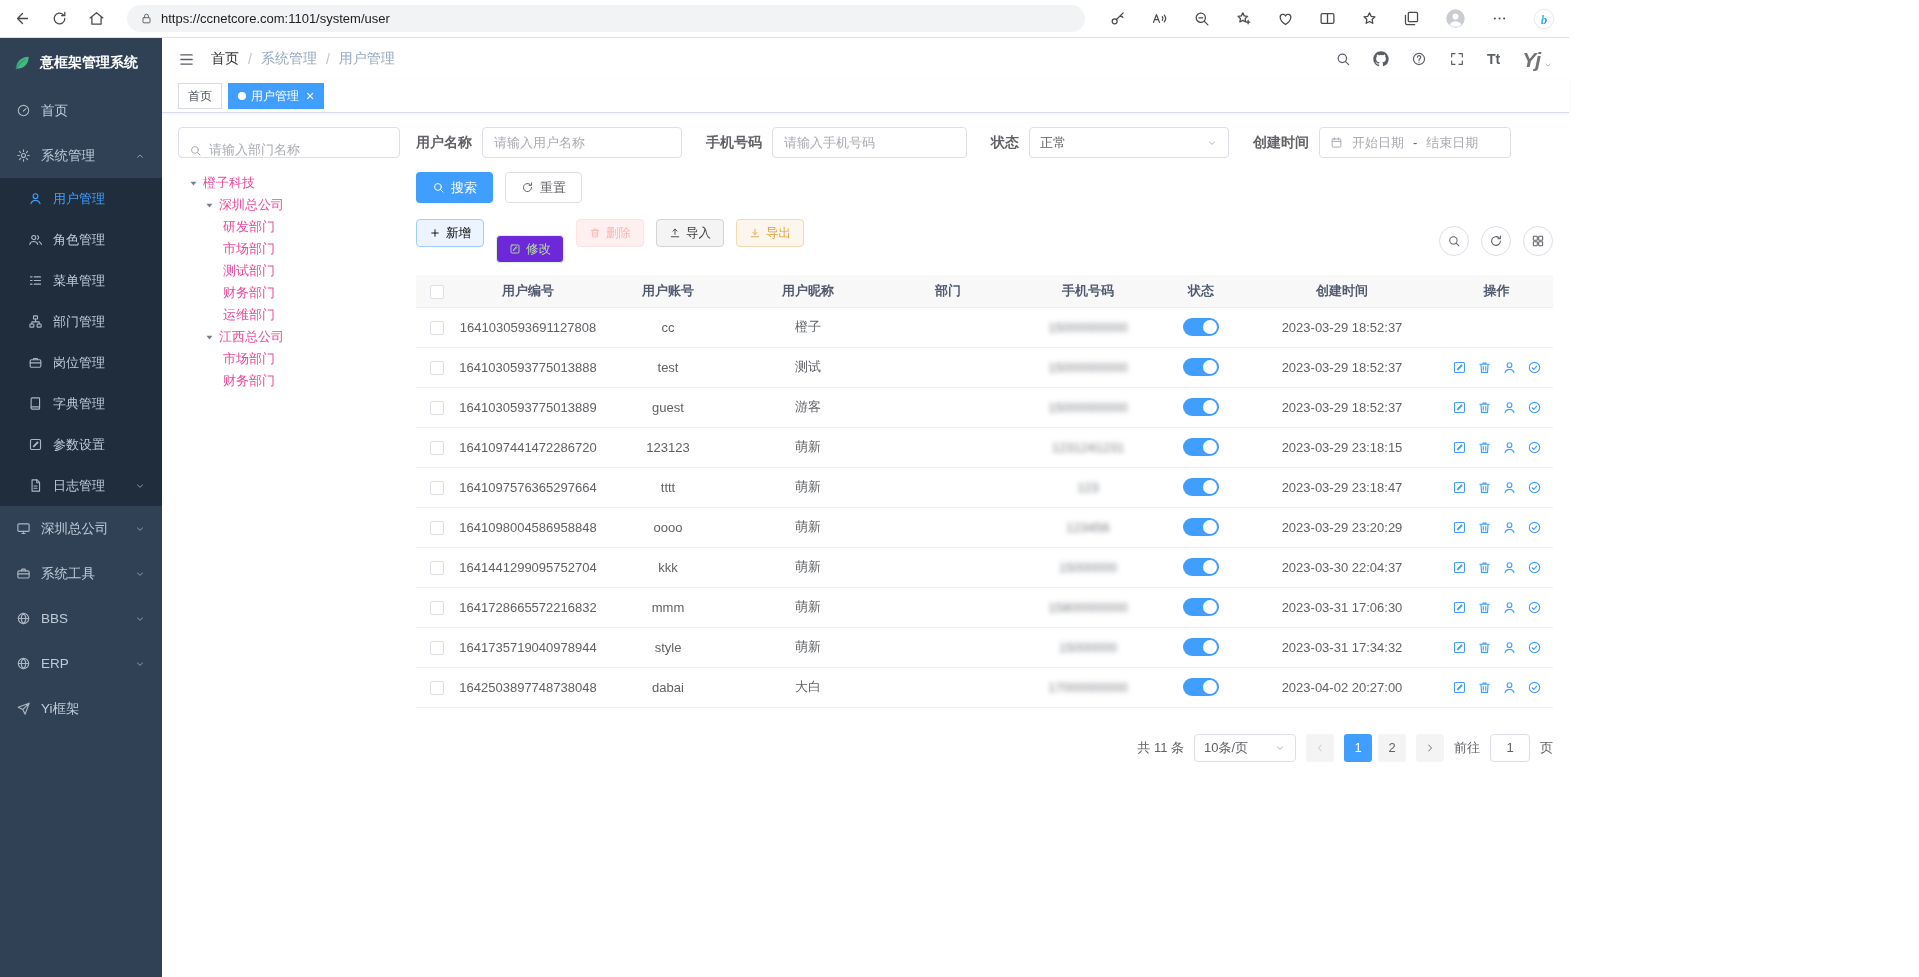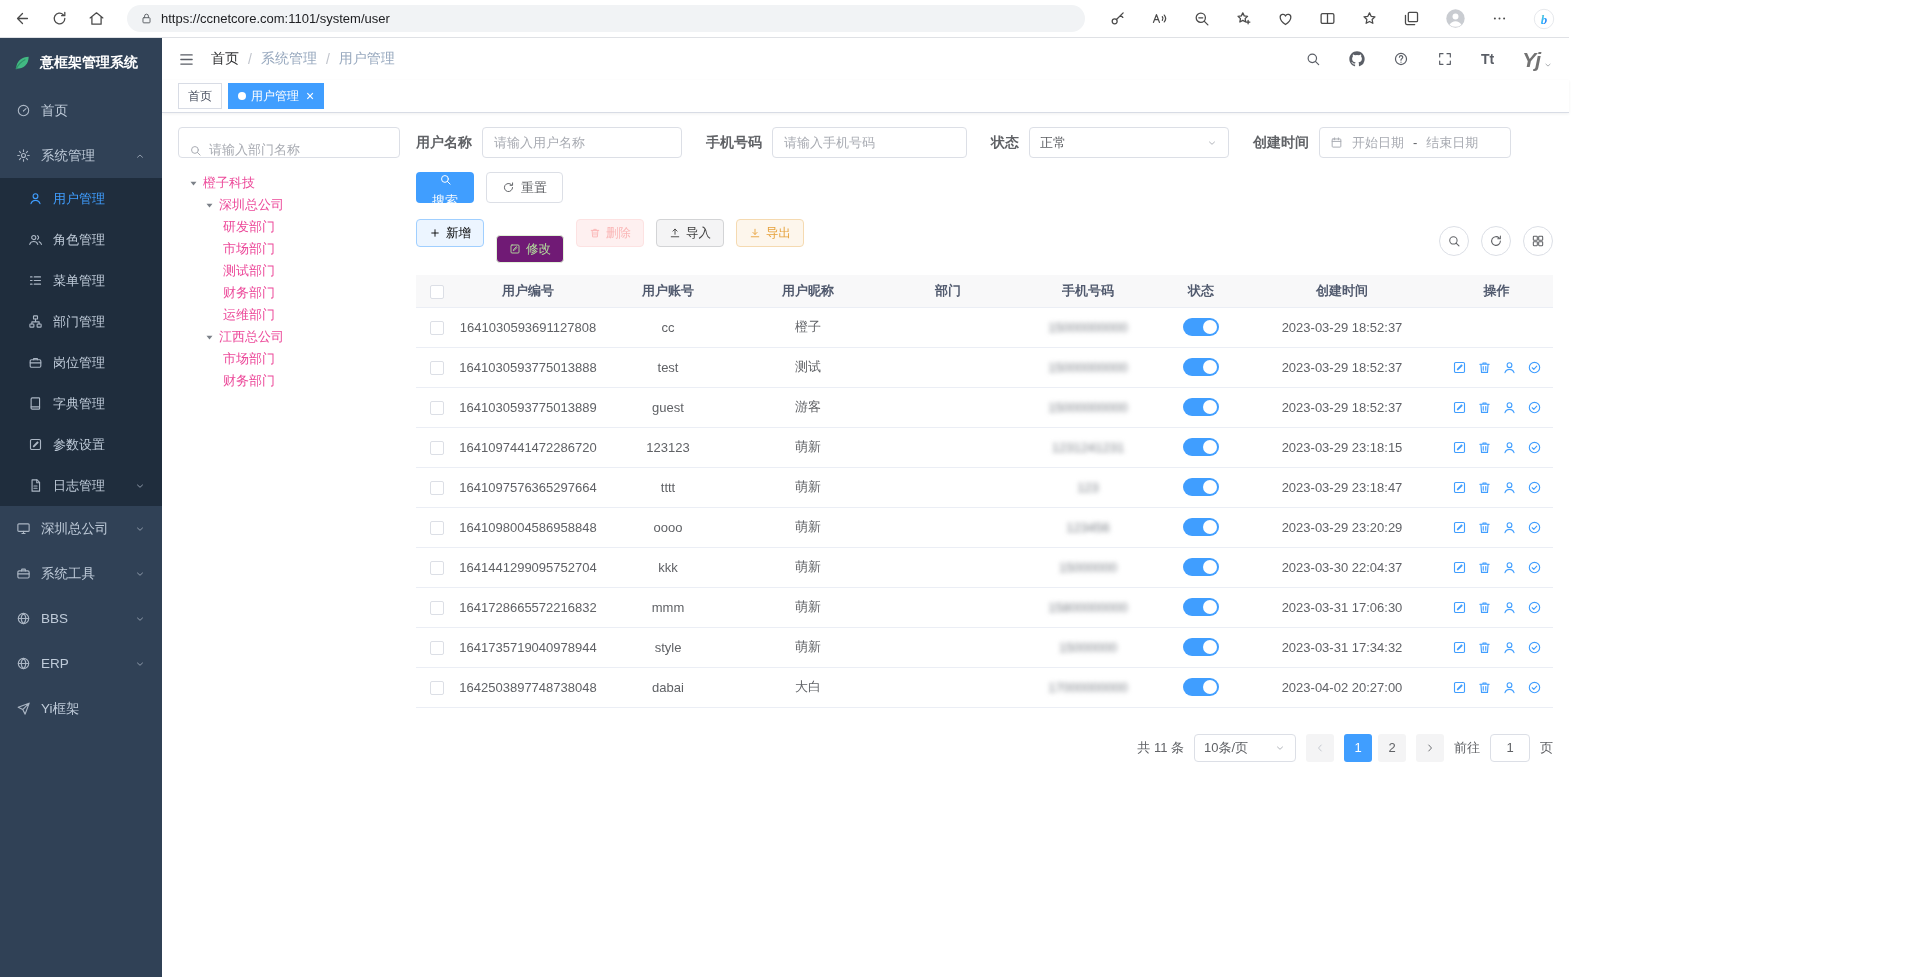--- a/index.html
+++ b/index.html
@@ -34,21 +34,21 @@
 
   .main { flex: 1; min-width: 0; display: flex; flex-direction: column; background: #fff; }
 
   
   .navbar { height: 42px; flex: none; display: flex; align-items: center; padding: 0 16px; }
   .nav-fold { width: 17px; height: 17px; color: #5a5e66; cursor: pointer; }
   .breadcrumb { margin-left: 16px; display: flex; align-items: center; gap: 9px; font-size: 14px; }
   .bc-item { color: #303133; cursor: pointer; }
   .bc-item.muted { color: #97a8be; cursor: default; }
   .bc-sep { color: #c0c4cc; }
-  .nav-right { margin-left: auto; display: flex; align-items: center; gap: 28px; }
+  .nav-right { margin-left: auto; display: flex; align-items: center; gap: 22px; }
   .nav-ic { width: 16px; height: 16px; color: #5a5e66; cursor: pointer; }
   .fontsize-ic { font-size: 14px; font-weight: bold; color: #5a5e66; cursor: pointer; }
   .yj-wrap { display: flex; align-items: flex-end; gap: 3px; cursor: pointer; }
   .yj-logo { font-size: 21px; font-weight: bold; font-style: italic; color: #737373; letter-spacing: -1px; line-height: 1; }
   .yj-caret { width: 10px; height: 10px; color: #909399; }
 
   
   .tagsbar { height: 33px; flex: none; display: flex; align-items: center; gap: 6px; padding: 0 16px; border-bottom: 1px solid #d8dce5; box-shadow: 0 1px 3px rgba(0,0,0,.06); }
   .tag { height: 26px; display: inline-flex; align-items: center; gap: 5px; padding: 0 9px; border: 1px solid #d8dce5; background: #fff; color: #495060; font-size: 12px; cursor: pointer; }
   .tag.active { background: #409eff; border-color: #409eff; color: #fff; }
@@ -80,30 +80,30 @@
   .f-select { width: 200px; height: 31px; border: 1px solid #dcdfe6; border-radius: 4px; display: flex; align-items: center; padding: 0 10px; font-size: 13px; color: #606266; cursor: pointer; }
   .sel-arrow { width: 12px; height: 12px; color: #a8abb2; margin-left: auto; }
   .f-daterange { width: 192px; height: 31px; border: 1px solid #dcdfe6; border-radius: 4px; display: flex; align-items: center; gap: 9px; padding: 0 10px; font-size: 13px; cursor: pointer; }
   .dr-icon { width: 13px; height: 13px; color: #a8abb2; }
   .dr-ph { color: #a8abb2; }
   .dr-sep { color: #606266; }
 
   .actions-row { margin-top: 14px; display: flex; gap: 12px; }
   .btn { height: 31px; border-radius: 4px; display: inline-flex; align-items: center; gap: 6px; padding: 0 15px; font-size: 13px; cursor: pointer; border: 1px solid transparent; font-family: inherit; }
   .btn .b-icon { width: 13px; height: 13px; }
-  .btn-primary { background: #409eff; color: #fff; flex-direction: column; }
+  .btn-primary { background: #409eff; color: #fff; }
   .btn-default { background: #fff; border-color: #dcdfe6; color: #606266; }
 
   
   .toolbar { margin-top: 16px; display: flex; align-items: center; }
   .tb-left { display: flex; gap: 12px; }
   .btn-sm { height: 28px; padding: 0 12px; font-size: 12.5px; border-radius: 4px; display: inline-flex; align-items: center; gap: 5px; border: 1px solid; cursor: pointer; font-family: inherit; }
   .btn-sm .b-icon { width: 12px; height: 12px; }
   .btn-sm.primary { background: #ecf5ff; border-color: #a0cfff; color: #000000; }
-  .btn-sm.success { background: #701a75; border-color: #c2e7b0; color: #67c23a; margin-top: 16px; }
+  .btn-sm.success { background: #6d28d9; border-color: #c2e7b0; color: #67c23a; margin-top: 16px; }
   .btn-sm.success.disabled { border-color: #e1f3d8; color: #b3e19d; cursor: not-allowed; }
   .btn-sm.danger { background: #fef0f0; border-color: #fbc4c4; color: #f56c6c; }
   .btn-sm.danger.disabled { border-color: #fde2e2; color: #fab6b6; cursor: not-allowed; }
   .btn-sm.info { background: #f4f4f5; border-color: #d3d4d6; color: #404040; }
   .btn-sm.warning { background: #fdf6ec; border-color: #f5dab1; color: #e6a23c; }
   .tb-right { margin-left: auto; display: flex; gap: 12px; }
   .circle-btn { width: 30px; height: 30px; border-radius: 50%; border: 1px solid #dcdfe6; background: #fff; color: #606266; display: flex; align-items: center; justify-content: center; cursor: pointer; }
   .circle-btn .cb-ic { width: 14px; height: 14px; }
 
   

